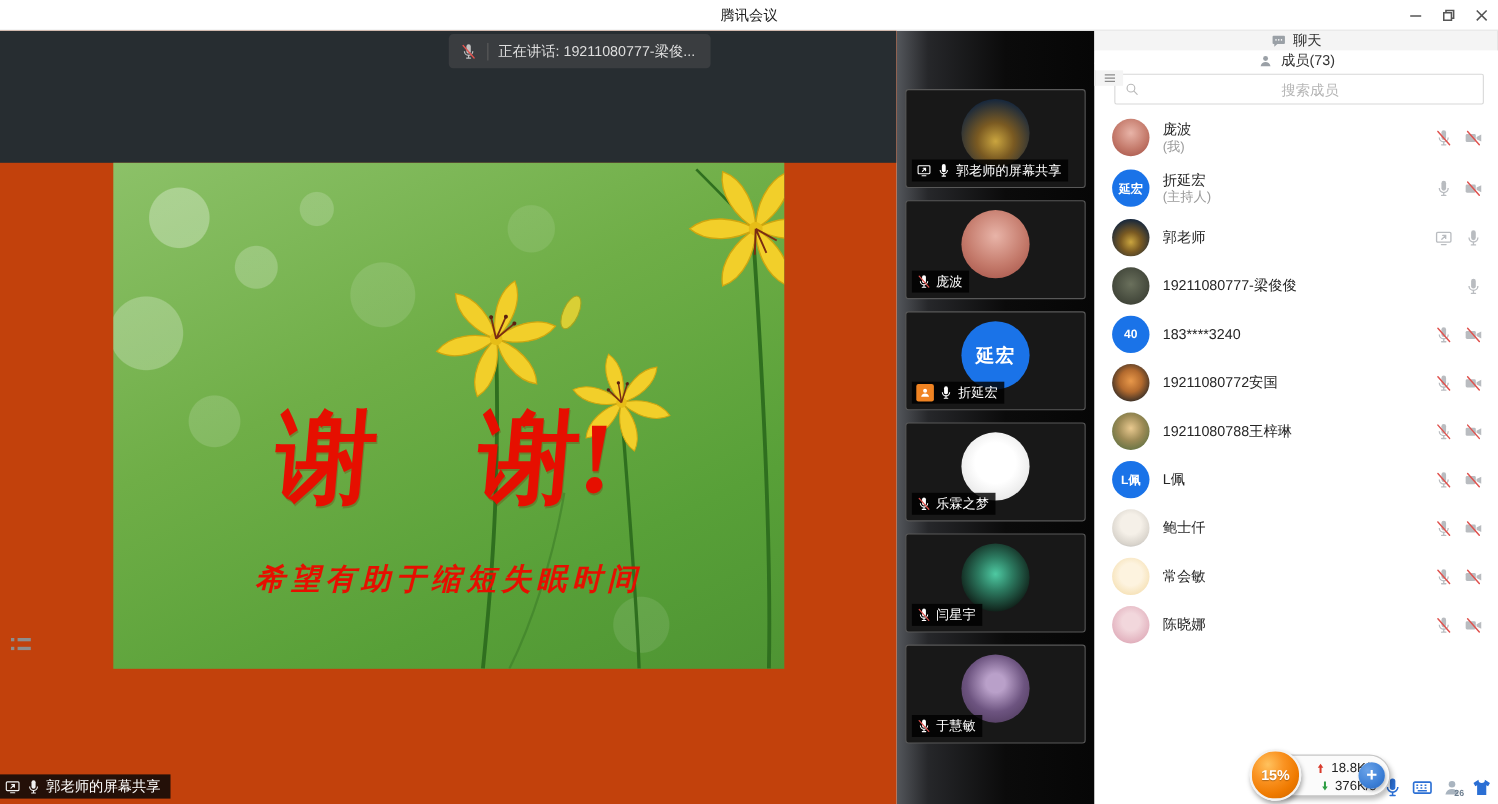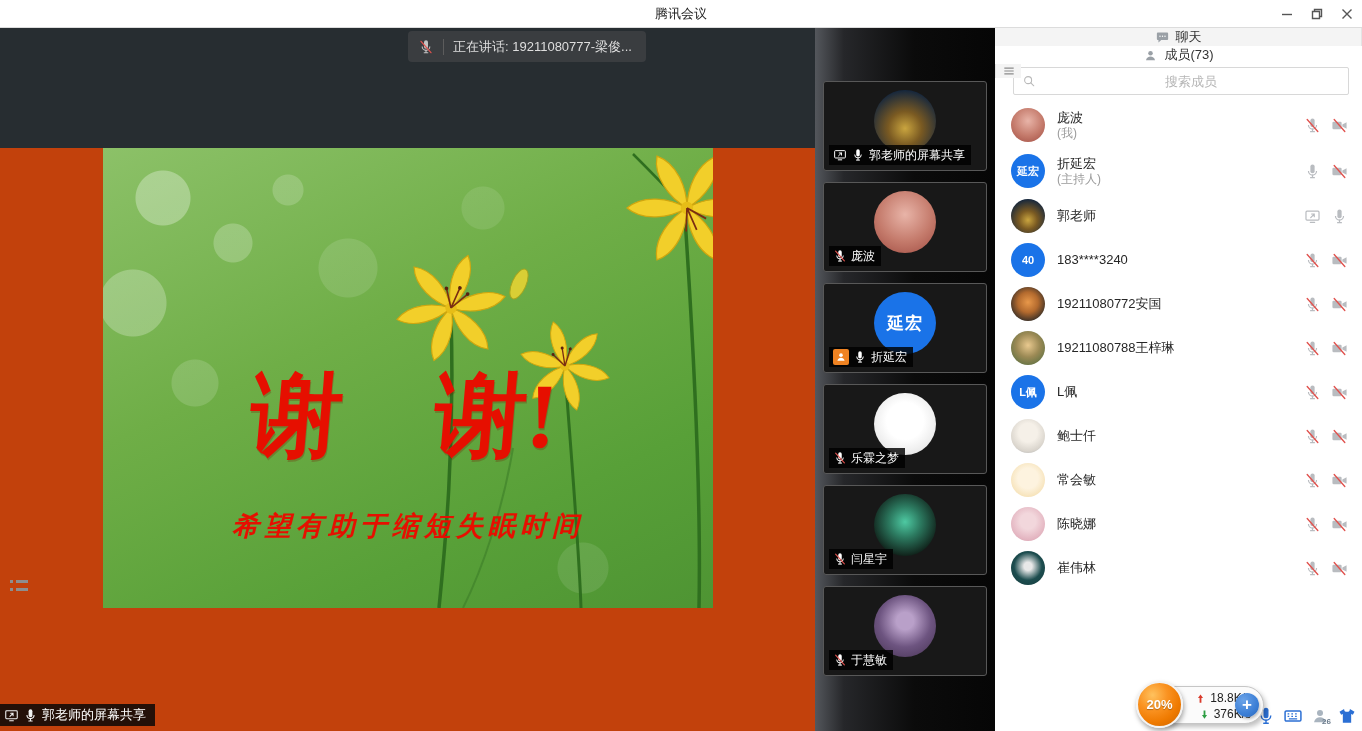--- a/index.html
+++ b/index.html
@@ -483,20 +483,36 @@
               <span class="mi icon">
                 <svg viewBox="0 0 24 24">
                   <path fill="currentColor" d="M12 14.6a3 3 0 0 0 3-3V5a3 3 0 0 0-6 0v6.6a3 3 0 0 0 3 3z"></path>
                   <path fill="none" stroke="currentColor" stroke-width="1.7" d="M6.3 11.3a5.7 5.7 0 0 0 11.4 0"></path>
                   <path fill="none" stroke="currentColor" stroke-width="1.7" stroke-linecap="round" d="M12 17v3.4M9.3 20.7h5.4"></path>
                 </svg>
               </span>
             </div>
   </div>
           <div class="m-row">
+    <div class="m-avatar" style="background: radial-gradient(circle at 50% 45%, rgb(106, 112, 92) 0%, rgb(74, 79, 65) 55%, rgb(51, 54, 44) 100%);"></div>
+    <div class="m-text">
+      <div class="m-name">19211080777-梁俊俊</div>
+      <div class="m-sub"></div>
+    </div>
+    <div class="m-icons">
+              <span class="mi icon">
+                <svg viewBox="0 0 24 24">
+                  <path fill="currentColor" d="M12 14.6a3 3 0 0 0 3-3V5a3 3 0 0 0-6 0v6.6a3 3 0 0 0 3 3z"></path>
+                  <path fill="none" stroke="currentColor" stroke-width="1.7" d="M6.3 11.3a5.7 5.7 0 0 0 11.4 0"></path>
+                  <path fill="none" stroke="currentColor" stroke-width="1.7" stroke-linecap="round" d="M12 17v3.4M9.3 20.7h5.4"></path>
+                </svg>
+              </span>
+            </div>
+  </div>
+          <div class="m-row">
     <div class="m-avatar" style="background: rgb(26, 115, 232);">40</div>
     <div class="m-text">
       <div class="m-name">183****3240</div>
       <div class="m-sub"></div>
     </div>
     <div class="m-icons">
               <span class="mi icon">
                 <svg viewBox="0 0 24 24">
                   <path fill="currentColor" d="M12 14.6a3 3 0 0 0 3-3V5a3 3 0 0 0-6 0v6.6a3 3 0 0 0 3 3z"></path>
                   <path fill="none" stroke="currentColor" stroke-width="1.7" d="M6.3 11.3a5.7 5.7 0 0 0 11.4 0"></path>
@@ -630,44 +646,20 @@
                   <path fill="currentColor" d="M16 10.6l6-3.1v9l-6-3.1z"></path>
                   <path fill="none" stroke="#e0524e" stroke-width="1.9" stroke-linecap="round" d="M4.5 3.5l15 17"></path>
                 </svg>
               </span>
             </div>
   </div>
           <div class="m-row">
     <div class="m-avatar" style="background: radial-gradient(circle at 50% 42%, rgb(242, 215, 220) 30%, rgb(227, 180, 192) 70%, rgb(207, 147, 164) 100%);"></div>
     <div class="m-text">
       <div class="m-name">陈晓娜</div>
-      <div class="m-sub"></div>
-    </div>
-    <div class="m-icons">
-              <span class="mi icon">
-                <svg viewBox="0 0 24 24">
-                  <path fill="currentColor" d="M12 14.6a3 3 0 0 0 3-3V5a3 3 0 0 0-6 0v6.6a3 3 0 0 0 3 3z"></path>
-                  <path fill="none" stroke="currentColor" stroke-width="1.7" d="M6.3 11.3a5.7 5.7 0 0 0 11.4 0"></path>
-                  <path fill="none" stroke="currentColor" stroke-width="1.7" stroke-linecap="round" d="M12 17v3.4M9.3 20.7h5.4"></path>
-                  <path fill="none" stroke="#e0524e" stroke-width="1.9" stroke-linecap="round" d="M4.5 3.5l15 17"></path>
-                </svg>
-              </span>
-              <span class="mi icon">
-                <svg viewBox="0 0 24 24">
-                  <rect fill="currentColor" x="2" y="6.8" width="13" height="10.4" rx="1.8"></rect>
-                  <path fill="currentColor" d="M16 10.6l6-3.1v9l-6-3.1z"></path>
-                  <path fill="none" stroke="#e0524e" stroke-width="1.9" stroke-linecap="round" d="M4.5 3.5l15 17"></path>
-                </svg>
-              </span>
-            </div>
-  </div>
-          <div class="m-row">
-    <div class="m-avatar" style="background: radial-gradient(circle at 50% 45%, rgb(232, 232, 232) 0%, rgb(232, 232, 232) 16%, rgb(29, 77, 79) 55%, rgb(18, 56, 58) 100%);"></div>
-    <div class="m-text">
-      <div class="m-name">崔伟林</div>
       <div class="m-sub"></div>
     </div>
     <div class="m-icons">
               <span class="mi icon">
                 <svg viewBox="0 0 24 24">
                   <path fill="currentColor" d="M12 14.6a3 3 0 0 0 3-3V5a3 3 0 0 0-6 0v6.6a3 3 0 0 0 3 3z"></path>
                   <path fill="none" stroke="currentColor" stroke-width="1.7" d="M6.3 11.3a5.7 5.7 0 0 0 11.4 0"></path>
                   <path fill="none" stroke="currentColor" stroke-width="1.7" stroke-linecap="round" d="M12 17v3.4M9.3 20.7h5.4"></path>
                   <path fill="none" stroke="#e0524e" stroke-width="1.9" stroke-linecap="round" d="M4.5 3.5l15 17"></path>
                 </svg>
@@ -694,21 +686,21 @@
         <span class="net-val">18.8K/s</span>
       </div>
       <div class="net-row">
         <svg viewBox="0 0 24 24">
             <path fill="#2e9e44" d="M12 21l-5.5-8h3.5V3h4v10h3.5z"></path>
           </svg>
         <span class="net-val">376K/s</span>
       </div>
     </div>
     <div class="ball">
-      <span>20%</span>
+      <span>15%</span>
     </div>
     <div class="plus-btn">
       <span>+</span>
     </div>
   </div>
 
   <div class="taskbar">
     <span class="tb-ic icon" id="tb-mic">
         <svg viewBox="0 0 24 24">
           <path fill="currentColor" d="M12 14.6a3 3 0 0 0 3-3V5a3 3 0 0 0-6 0v6.6a3 3 0 0 0 3 3z"></path>

